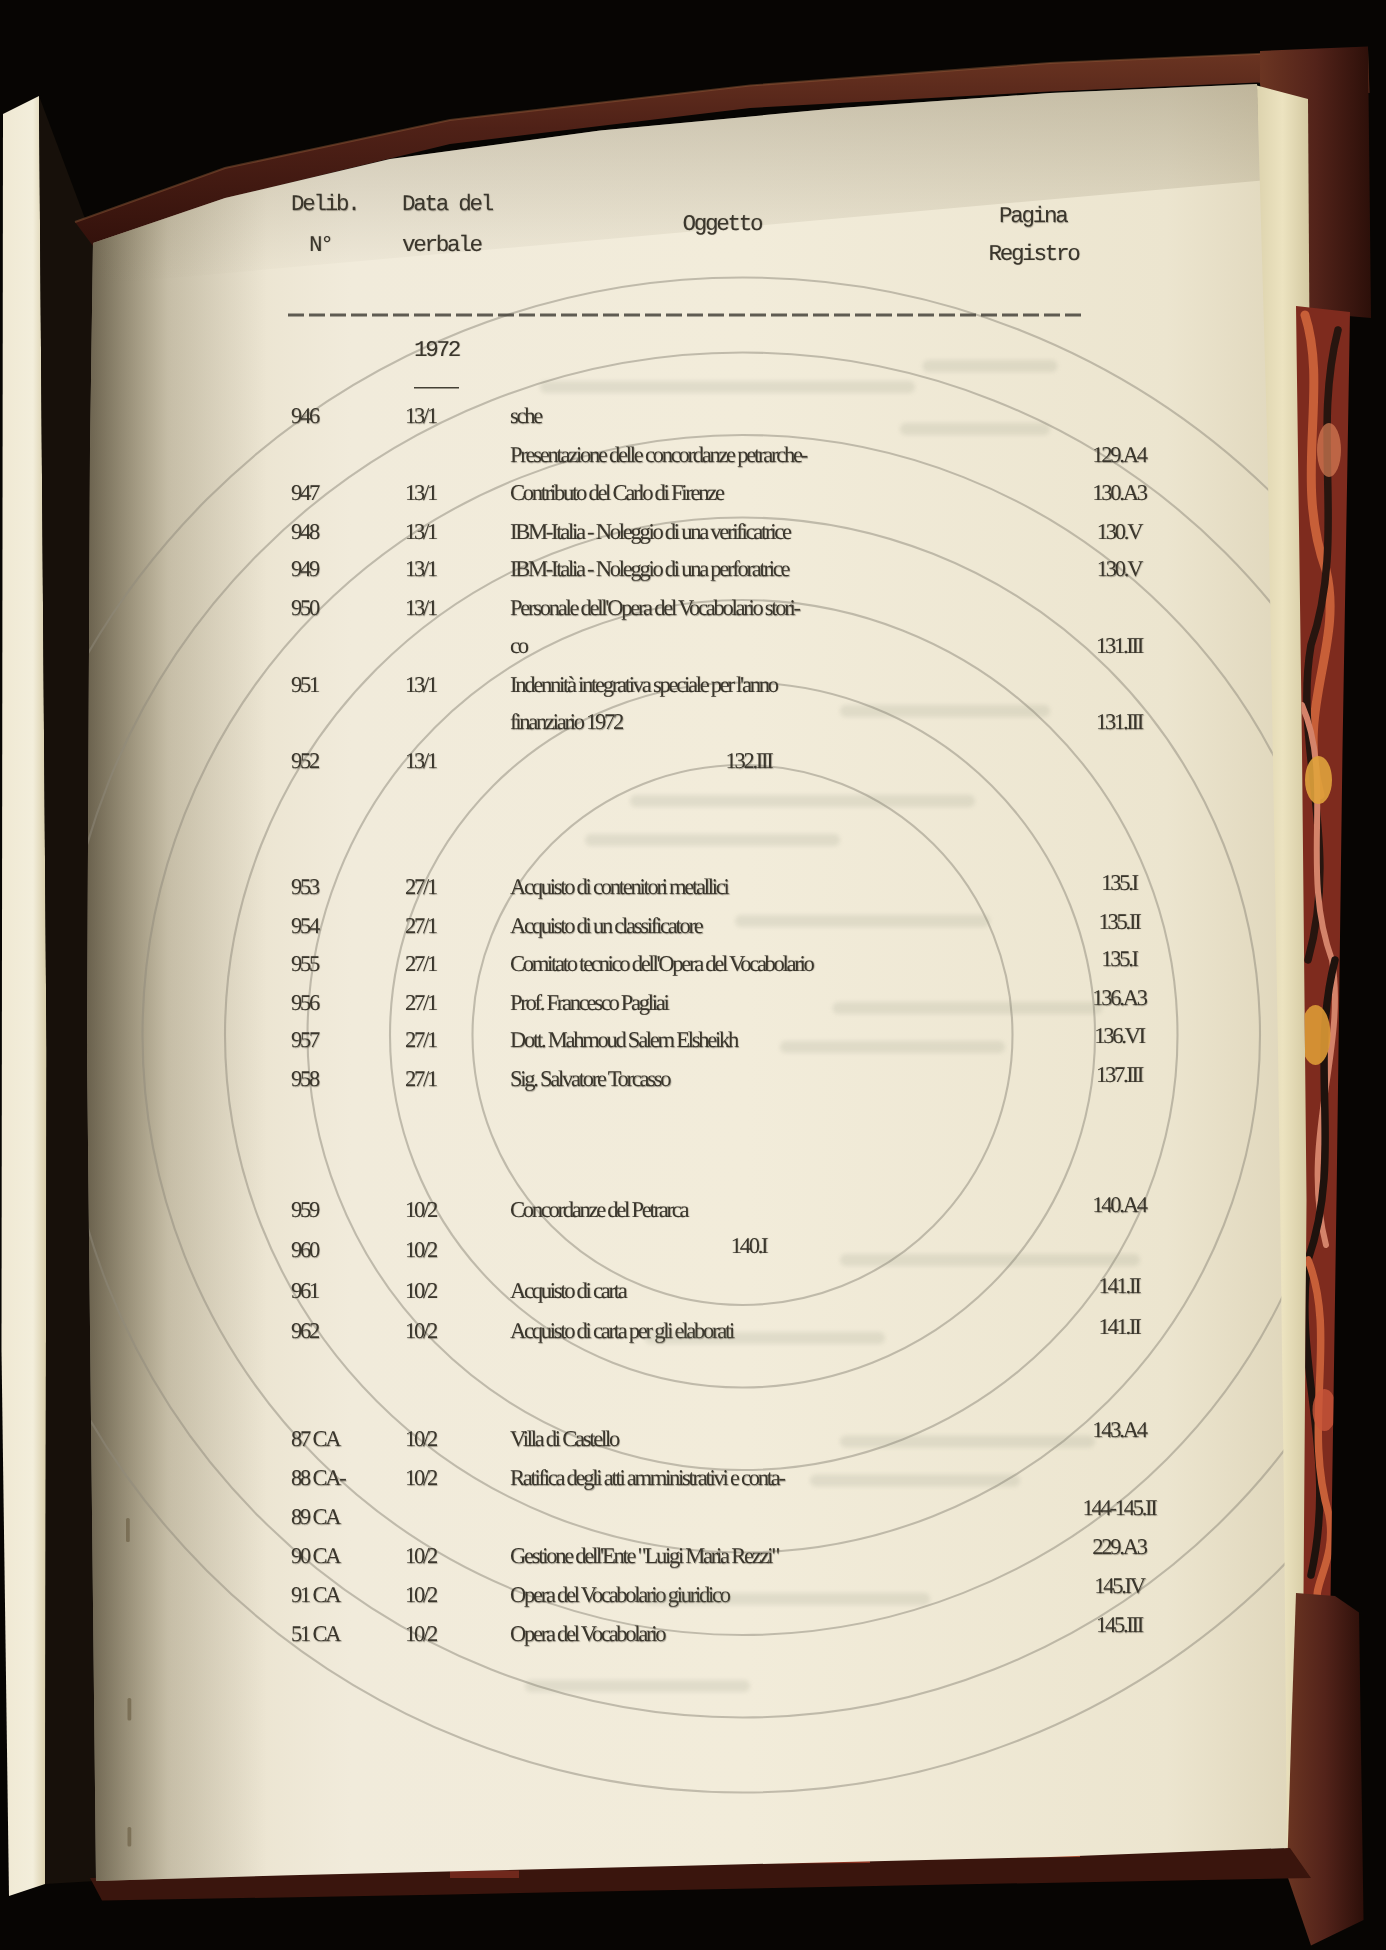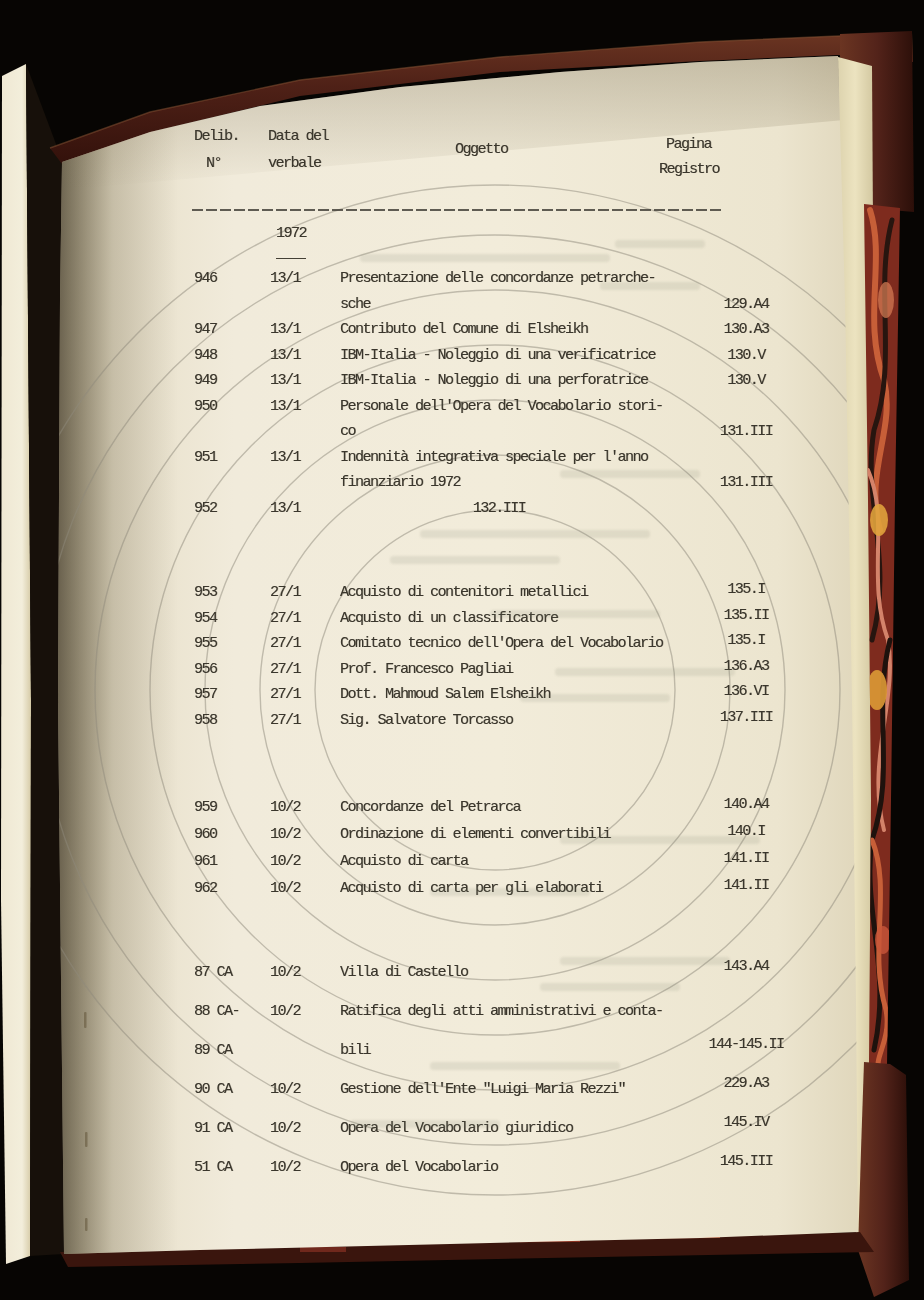--- a/index.html
+++ b/index.html
@@ -16,25 +16,25 @@
     letter-spacing:-1.5px;white-space:pre;
     text-shadow:0.4px 0.4px 0.6px rgba(68,62,50,0.45);
   }
   #rule{
     position:absolute;left:192px;top:209px;width:531px;height:2px;
     background:repeating-linear-gradient(90deg,#45423a 0 11px,rgba(0,0,0,0) 11px 14px);
     opacity:.85;
   }
   #year{border-bottom:1.6px solid #444035;padding-bottom:17px;}
   .sec{position:absolute;left:194px;width:640px;}
-  .row{display:grid;grid-template-columns:76px 70px 318px auto;align-items:start;}
+  .row{display:grid;grid-template-columns:76px 70px 318px auto;align-items:start;font-family:Liberation Serif, serif;}
   .row .ln{line-height:25.5px;color:#3a362c;font-size:15px;letter-spacing:-1.5px;white-space:pre;
            text-shadow:0.4px 0.4px 0.6px rgba(68,62,50,0.45);}
   .sec3 .ln{line-height:27px;}
-  .sec4 .ln{line-height:26px;margin-top:13px;}
+  .sec4 .ln{line-height:26px;}
   .cell{min-width:0;}
   .cell.page{align-self:end;text-align:center;}
   .sec2 .cell.page,.sec3 .cell.page{transform:translateY(-3px);}
   .sec4 .cell.page{transform:translateY(-6px);}
   
   .smudge{position:absolute;height:8px;border-radius:4px;
     background:rgba(122,128,104,0.14);filter:blur(1.3px);pointer-events:none;}
 </style>
 </head>
 <body>
@@ -164,37 +164,37 @@
 
   <div class="sec sec1" style="top:266px">
   <div class="row">
     <div class="cell n">
           <div class="ln">946</div>
         </div>
     <div class="cell date">
           <div class="ln">13/1</div>
         </div>
     <div class="cell obj">
+          <div class="ln">sche</div>
           <div class="ln">Presentazione delle concordanze petrarche-</div>
-          <div class="ln">sche</div>
         </div>
     <div class="cell page">
           <div class="ln">129.A4</div>
         </div>
   </div>
 
   <div class="row">
     <div class="cell n">
           <div class="ln">947</div>
         </div>
     <div class="cell date">
           <div class="ln">13/1</div>
         </div>
     <div class="cell obj">
-          <div class="ln">Contributo del Comune di Elsheikh</div>
+          <div class="ln">Contributo del Carlo di Firenze</div>
         </div>
     <div class="cell page">
           <div class="ln">130.A3</div>
         </div>
   </div>
 
   <div class="row">
     <div class="cell n">
           <div class="ln">948</div>
         </div>
@@ -375,23 +375,20 @@
         </div>
   </div>
 
   <div class="row">
     <div class="cell n">
           <div class="ln">960</div>
         </div>
     <div class="cell date">
           <div class="ln">10/2</div>
         </div>
-    <div class="cell obj">
-          <div class="ln">Ordinazione di elementi convertibili</div>
-        </div>
     <div class="cell page">
           <div class="ln">140.I</div>
         </div>
   </div>
 
   <div class="row">
     <div class="cell n">
           <div class="ln">961</div>
         </div>
     <div class="cell date">
@@ -439,21 +436,20 @@
   <div class="row">
     <div class="cell n">
           <div class="ln">88 CA-</div>
           <div class="ln">89 CA</div>
         </div>
     <div class="cell date">
           <div class="ln">10/2</div>
         </div>
     <div class="cell obj">
           <div class="ln">Ratifica degli atti amministrativi e conta-</div>
-          <div class="ln">bili</div>
         </div>
     <div class="cell page">
           <div class="ln">144-145.II</div>
         </div>
   </div>
 
   <div class="row">
     <div class="cell n">
           <div class="ln">90 CA</div>
         </div>

